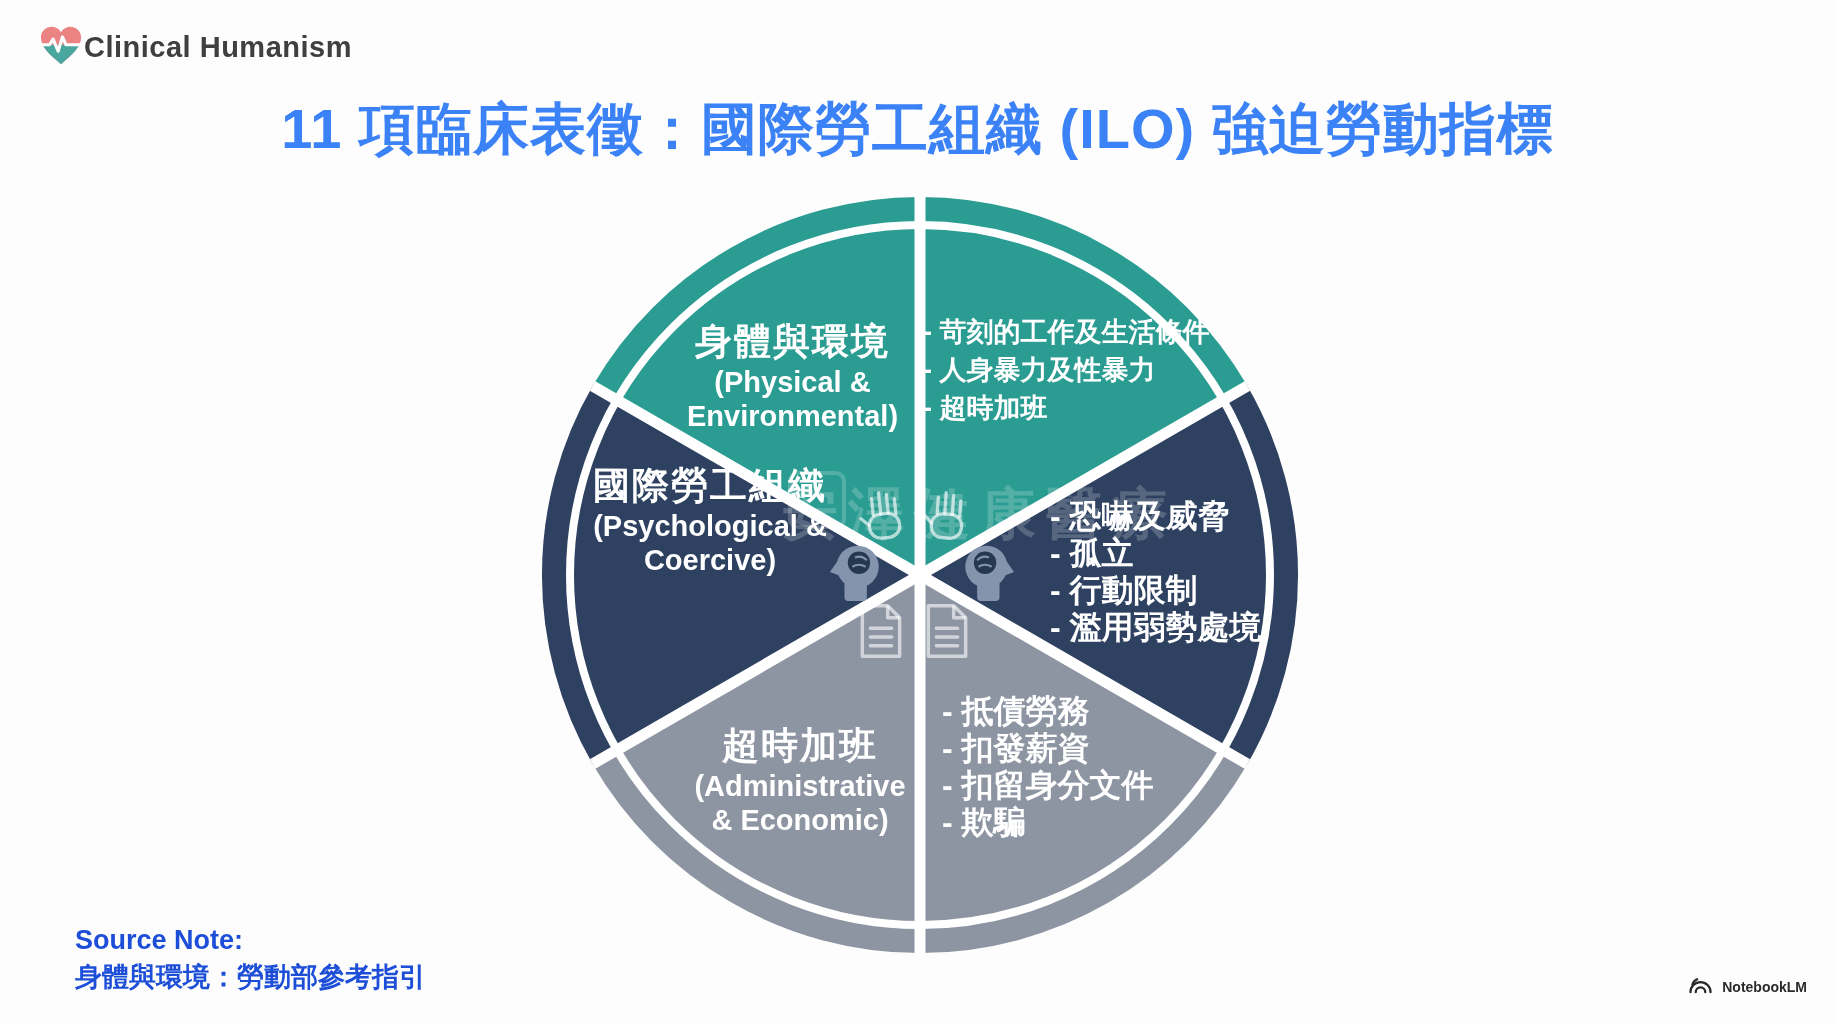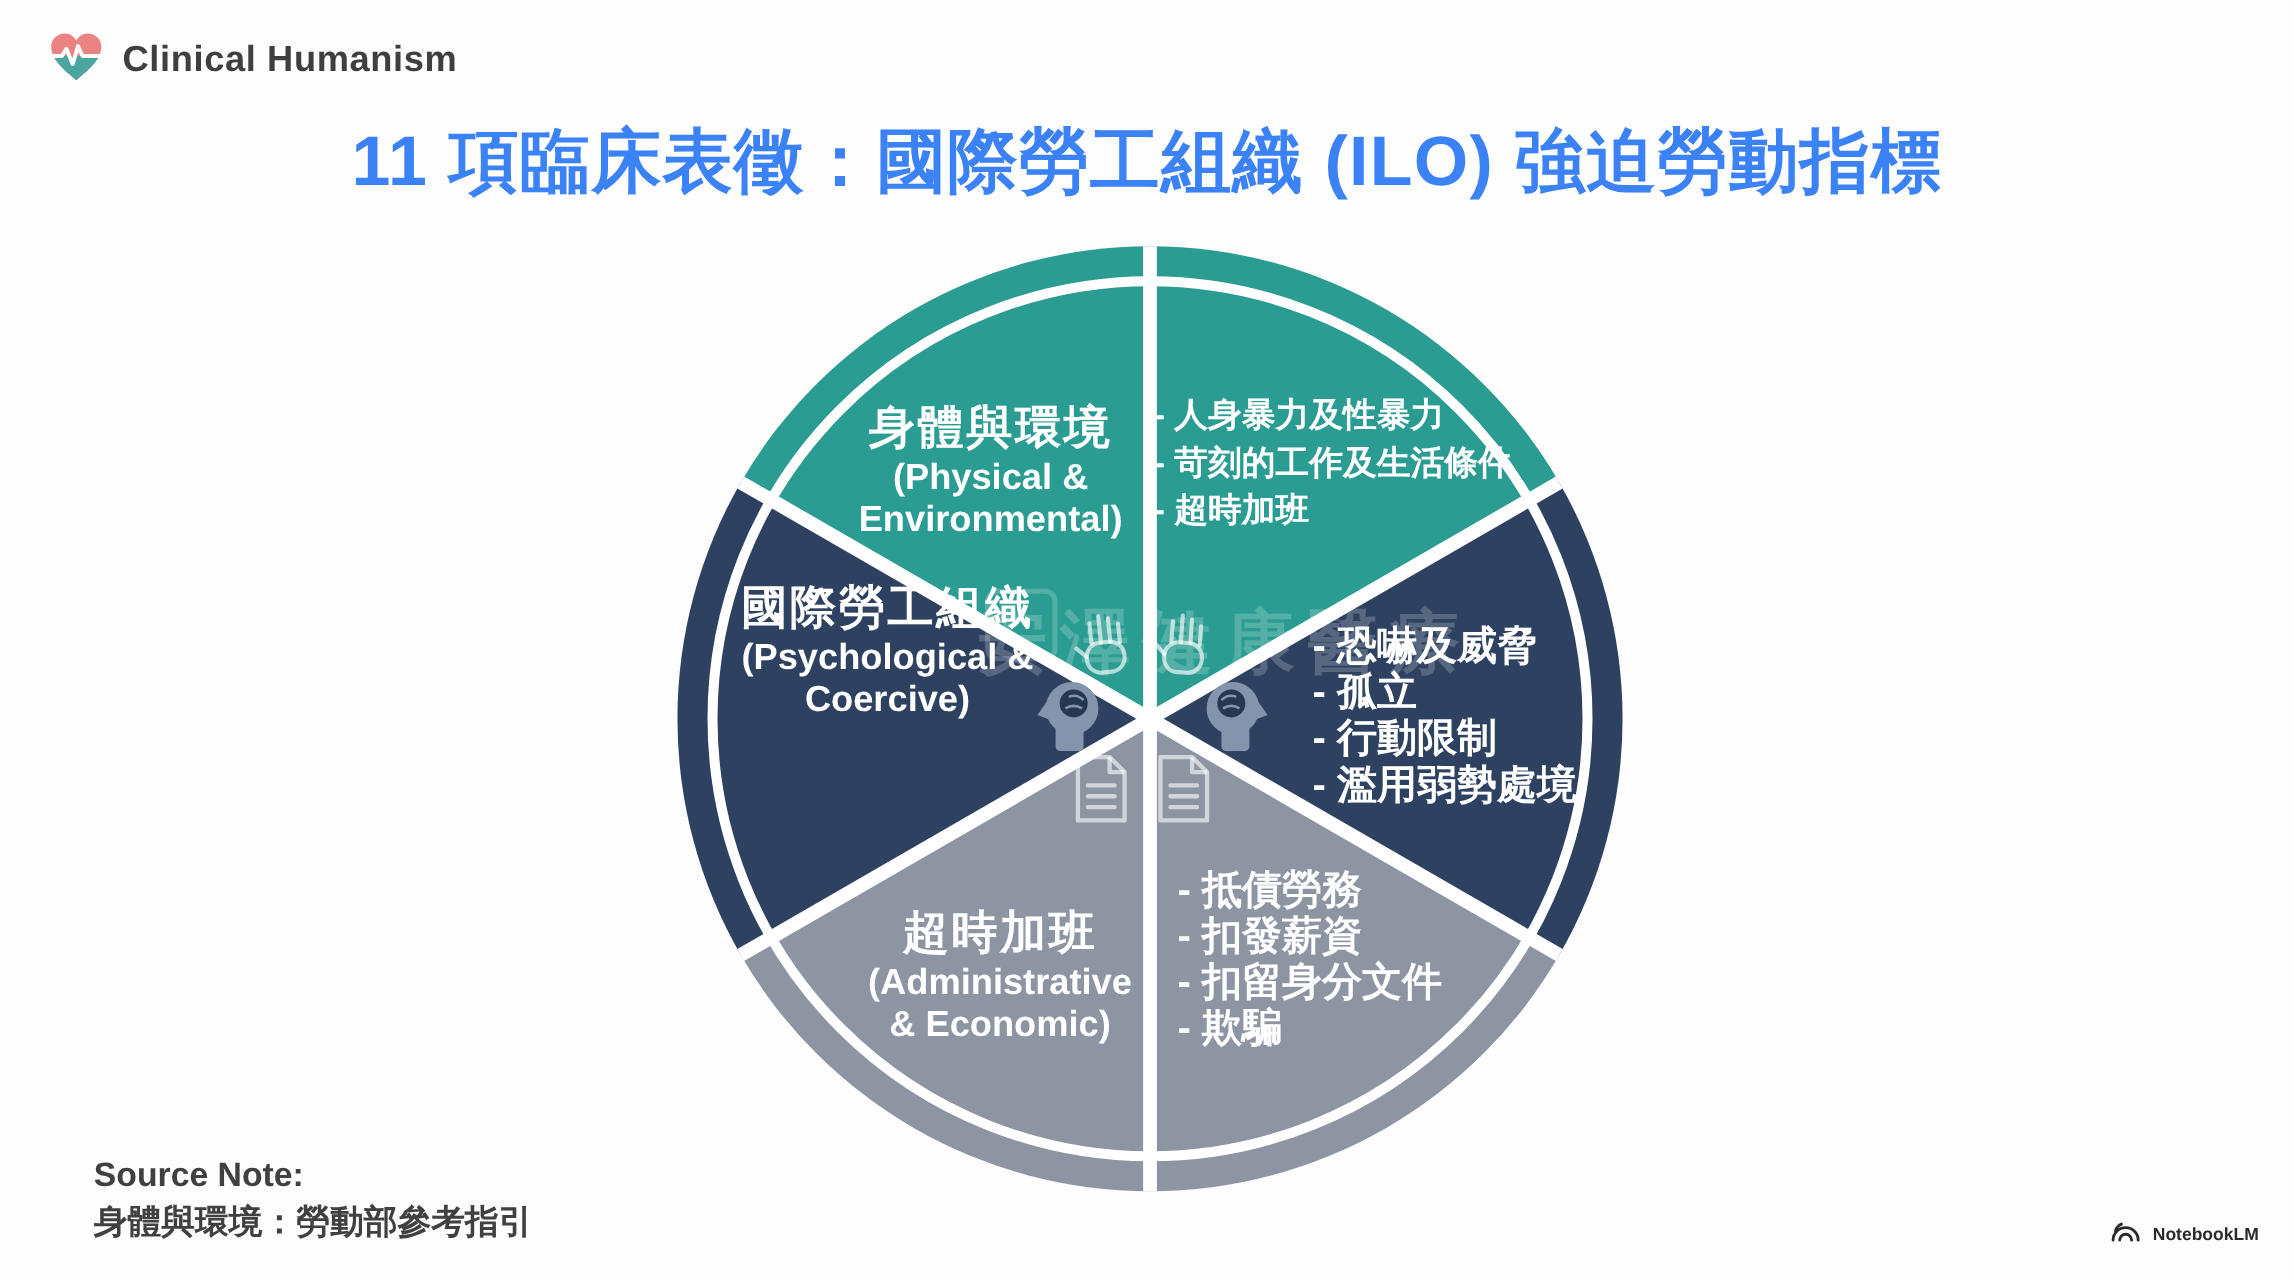--- a/index.html
+++ b/index.html
@@ -2,21 +2,21 @@
 <html><head>
 <meta charset="utf-8">
 <style>
   html,body{margin:0;padding:0;}
   body{
     width:1835px;height:1024px;position:relative;overflow:hidden;
     background:#fdfdfd;
     font-family:"Liberation Sans", sans-serif;
   }
   
-  .brand{position:absolute;left:38px;top:24px;display:flex;align-items:center;gap:14px;}
+  .brand{position:absolute;left:38px;top:24px;display:flex;align-items:center;}
   .brand-text{font-size:29px;font-weight:600;color:#3f3f3f;letter-spacing:.5px;}
   
   .title{
     position:absolute;top:92px;left:0;width:1835px;text-align:center;
     font-size:56px;font-weight:bold;color:#3b82f6;letter-spacing:1px;
   }
   
   .pie-wrap{position:absolute;left:540px;top:195px;width:760px;height:760px;}
   .pie-wrap svg.pie{position:absolute;left:0;top:0;}
   .overlay{position:absolute;color:#fff;}
@@ -32,21 +32,21 @@
   .watermark{
     position:absolute;left:170px;top:282px;width:540px;text-align:center;
     font-size:56px;font-weight:bold;letter-spacing:10px;
     color:rgba(255,255,255,0.20);white-space:nowrap;pointer-events:none;
   }
   .watermark-box{
     position:absolute;left:248px;top:276px;width:50px;height:50px;
     border:4px solid rgba(255,255,255,0.20);border-radius:10px;pointer-events:none;
   }
   
-  .source-note{position:absolute;left:75px;top:922px;color:#404040;}
+  .source-note{position:absolute;left:75px;top:922px;color:#1d4ed8;}
   .source-note .sn-label{font-size:27px;font-weight:bold;line-height:36px;}
   .source-note .sn-text{font-size:27px;font-weight:bold;line-height:38px;}
   .footer-brand{position:absolute;right:28px;top:974px;display:flex;align-items:center;gap:9px;color:#2a2a2a;}
   .footer-brand .fb-text{font-size:14px;font-weight:600;}
 </style>
 </head>
 <body>
 
 <div class="brand">
   <span>
@@ -87,22 +87,22 @@
 
   <div class="watermark-box"></div>
   <div class="watermark">安澤健康醫療</div>
 
   <div class="overlay seg-label" style="left:55px;top:88px;width:395px;margin-top:36px;">
     <div class="zh">身體與環境</div>
     <div class="en">(Physical &amp;</div>
     <div class="en">Environmental)</div>
   </div>
   <ul class="overlay bullets b3" style="left:383px;top:118px;">
+    <li>- 苛刻的工作及生活條件</li>
     <li>- 人身暴力及性暴力</li>
-    <li>- 苛刻的工作及生活條件</li>
     <li>- 超時加班</li>
   </ul>
 
   <div class="overlay seg-label" style="left:-15px;top:268px;width:370px;">
     <div class="zh">國際勞工組織</div>
     <div class="en">(Psychological &amp;</div>
     <div class="en">Coercive)</div>
   </div>
   <ul class="overlay bullets b4" style="left:510px;top:303px;">
     <li>- 恐嚇及威脅</li>

